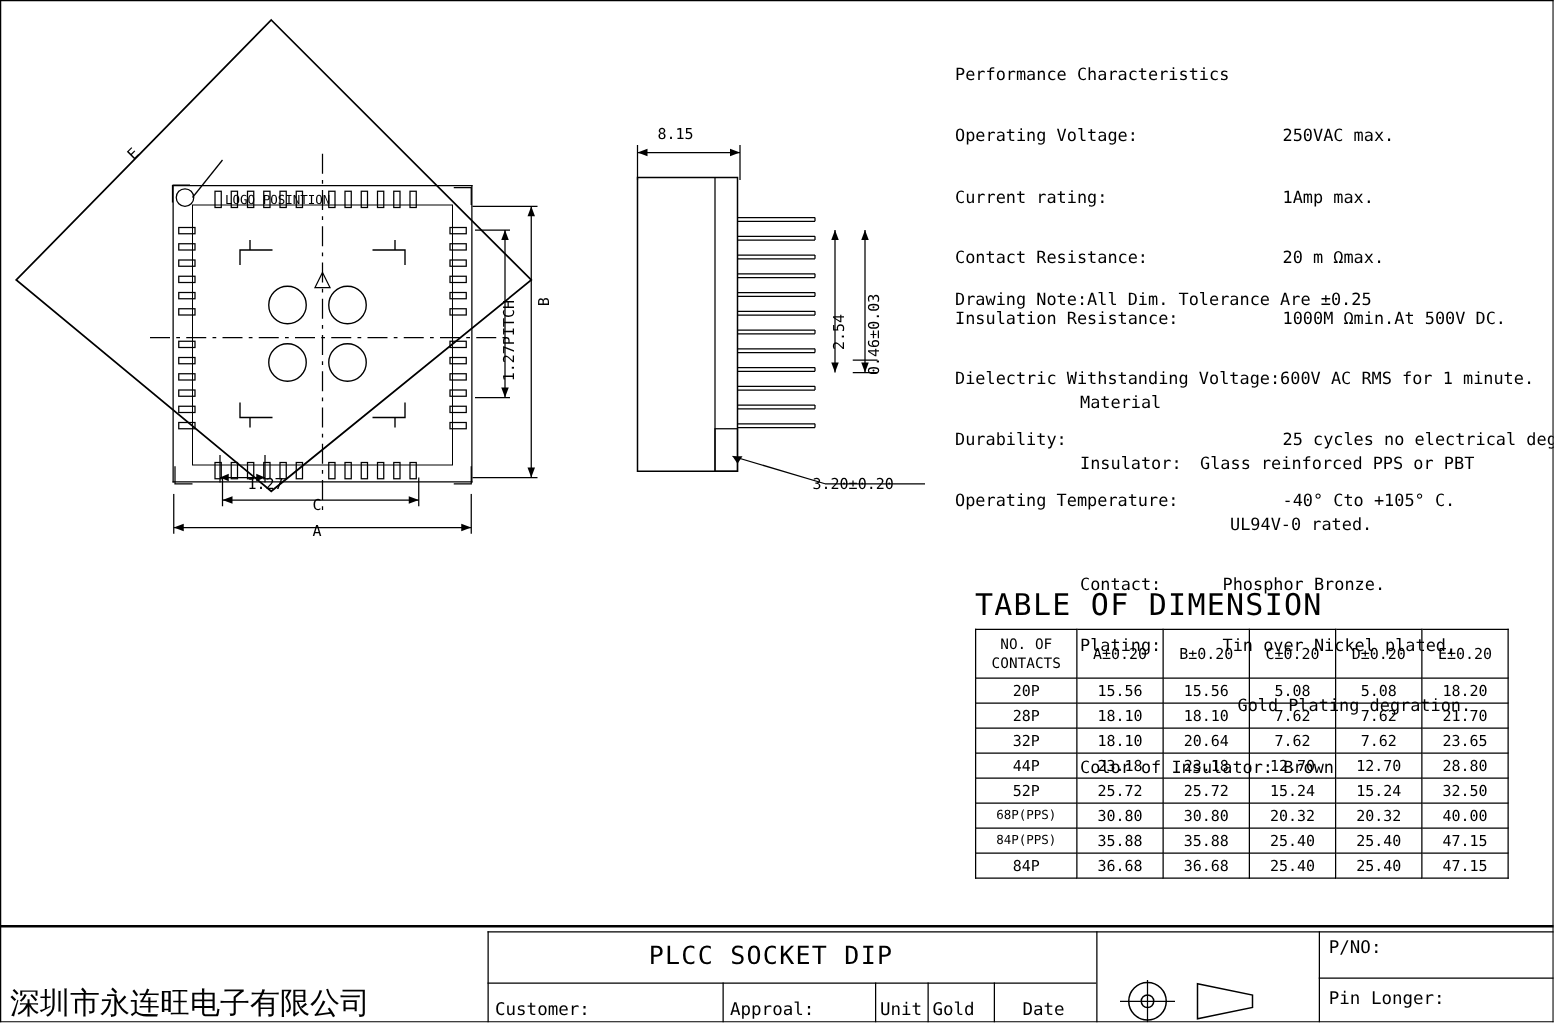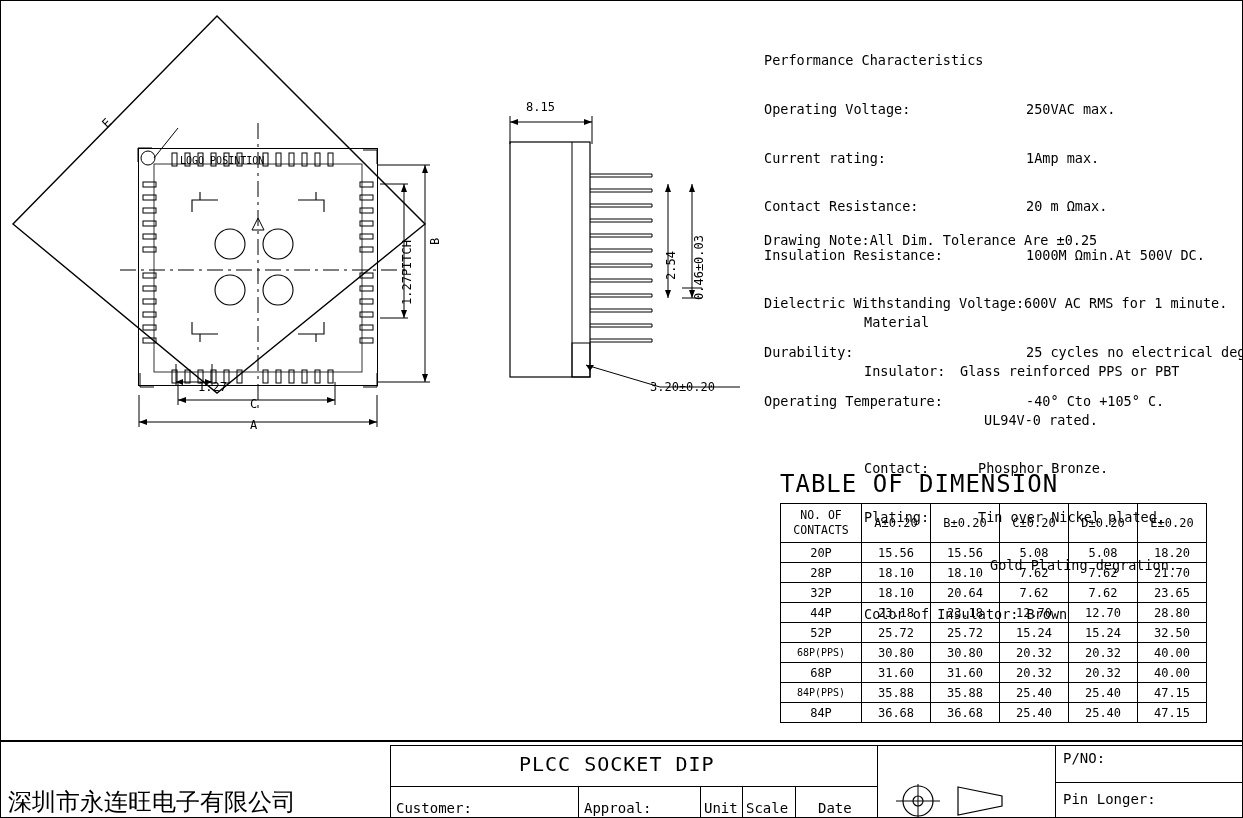--- a/index.html
+++ b/index.html
@@ -372,28 +372,20 @@
     </tr>
     <tr>
       <td class="c0 small">68P(PPS)</td>
       <td class="cx">30.80</td>
       <td class="cx">30.80</td>
       <td class="cx">20.32</td>
       <td class="cx">20.32</td>
       <td class="cx">40.00</td>
     </tr>
     <tr>
-      <td class="c0">68P</td>
-      <td class="cx">31.60</td>
-      <td class="cx">31.60</td>
-      <td class="cx">20.32</td>
-      <td class="cx">20.32</td>
-      <td class="cx">40.00</td>
-    </tr>
-    <tr>
       <td class="c0 small">84P(PPS)</td>
       <td class="cx">35.88</td>
       <td class="cx">35.88</td>
       <td class="cx">25.40</td>
       <td class="cx">25.40</td>
       <td class="cx">47.15</td>
     </tr>
     <tr>
       <td class="c0">84P</td>
       <td class="cx">36.68</td>
@@ -425,16 +417,16 @@
     <line x1="28" y1="0" x2="28" y2="34" stroke="#000" stroke-width="1"></line>
     <polygon points="68,3 112,12 112,22 68,31" fill="none" stroke="#000" stroke-width="1.2"></polygon>
   </svg>
 </div>
 
 <div class="abs" id="company">深圳市永连旺电子有限公司</div>
 <div class="abs" id="prodname">PLCC SOCKET DIP</div>
 <div class="abs tbtxt" style="left:396px;top:800px;">Customer:</div>
 <div class="abs tbtxt" style="left:584px;top:800px;">Approal:</div>
 <div class="abs tbtxt" style="left:704px;top:800px;">Unit</div>
-<div class="abs tbtxt" style="left:746px;top:800px;">Scale</div>
+<div class="abs tbtxt" style="left:746px;top:800px;">Gold</div>
 <div class="abs tbtxt" style="left:818px;top:800px;">Date</div>
 <div class="abs" id="pno">P/NO:</div>
 <div class="abs" id="pinlonger">Pin Longer:</div>
 
 </body></html>

